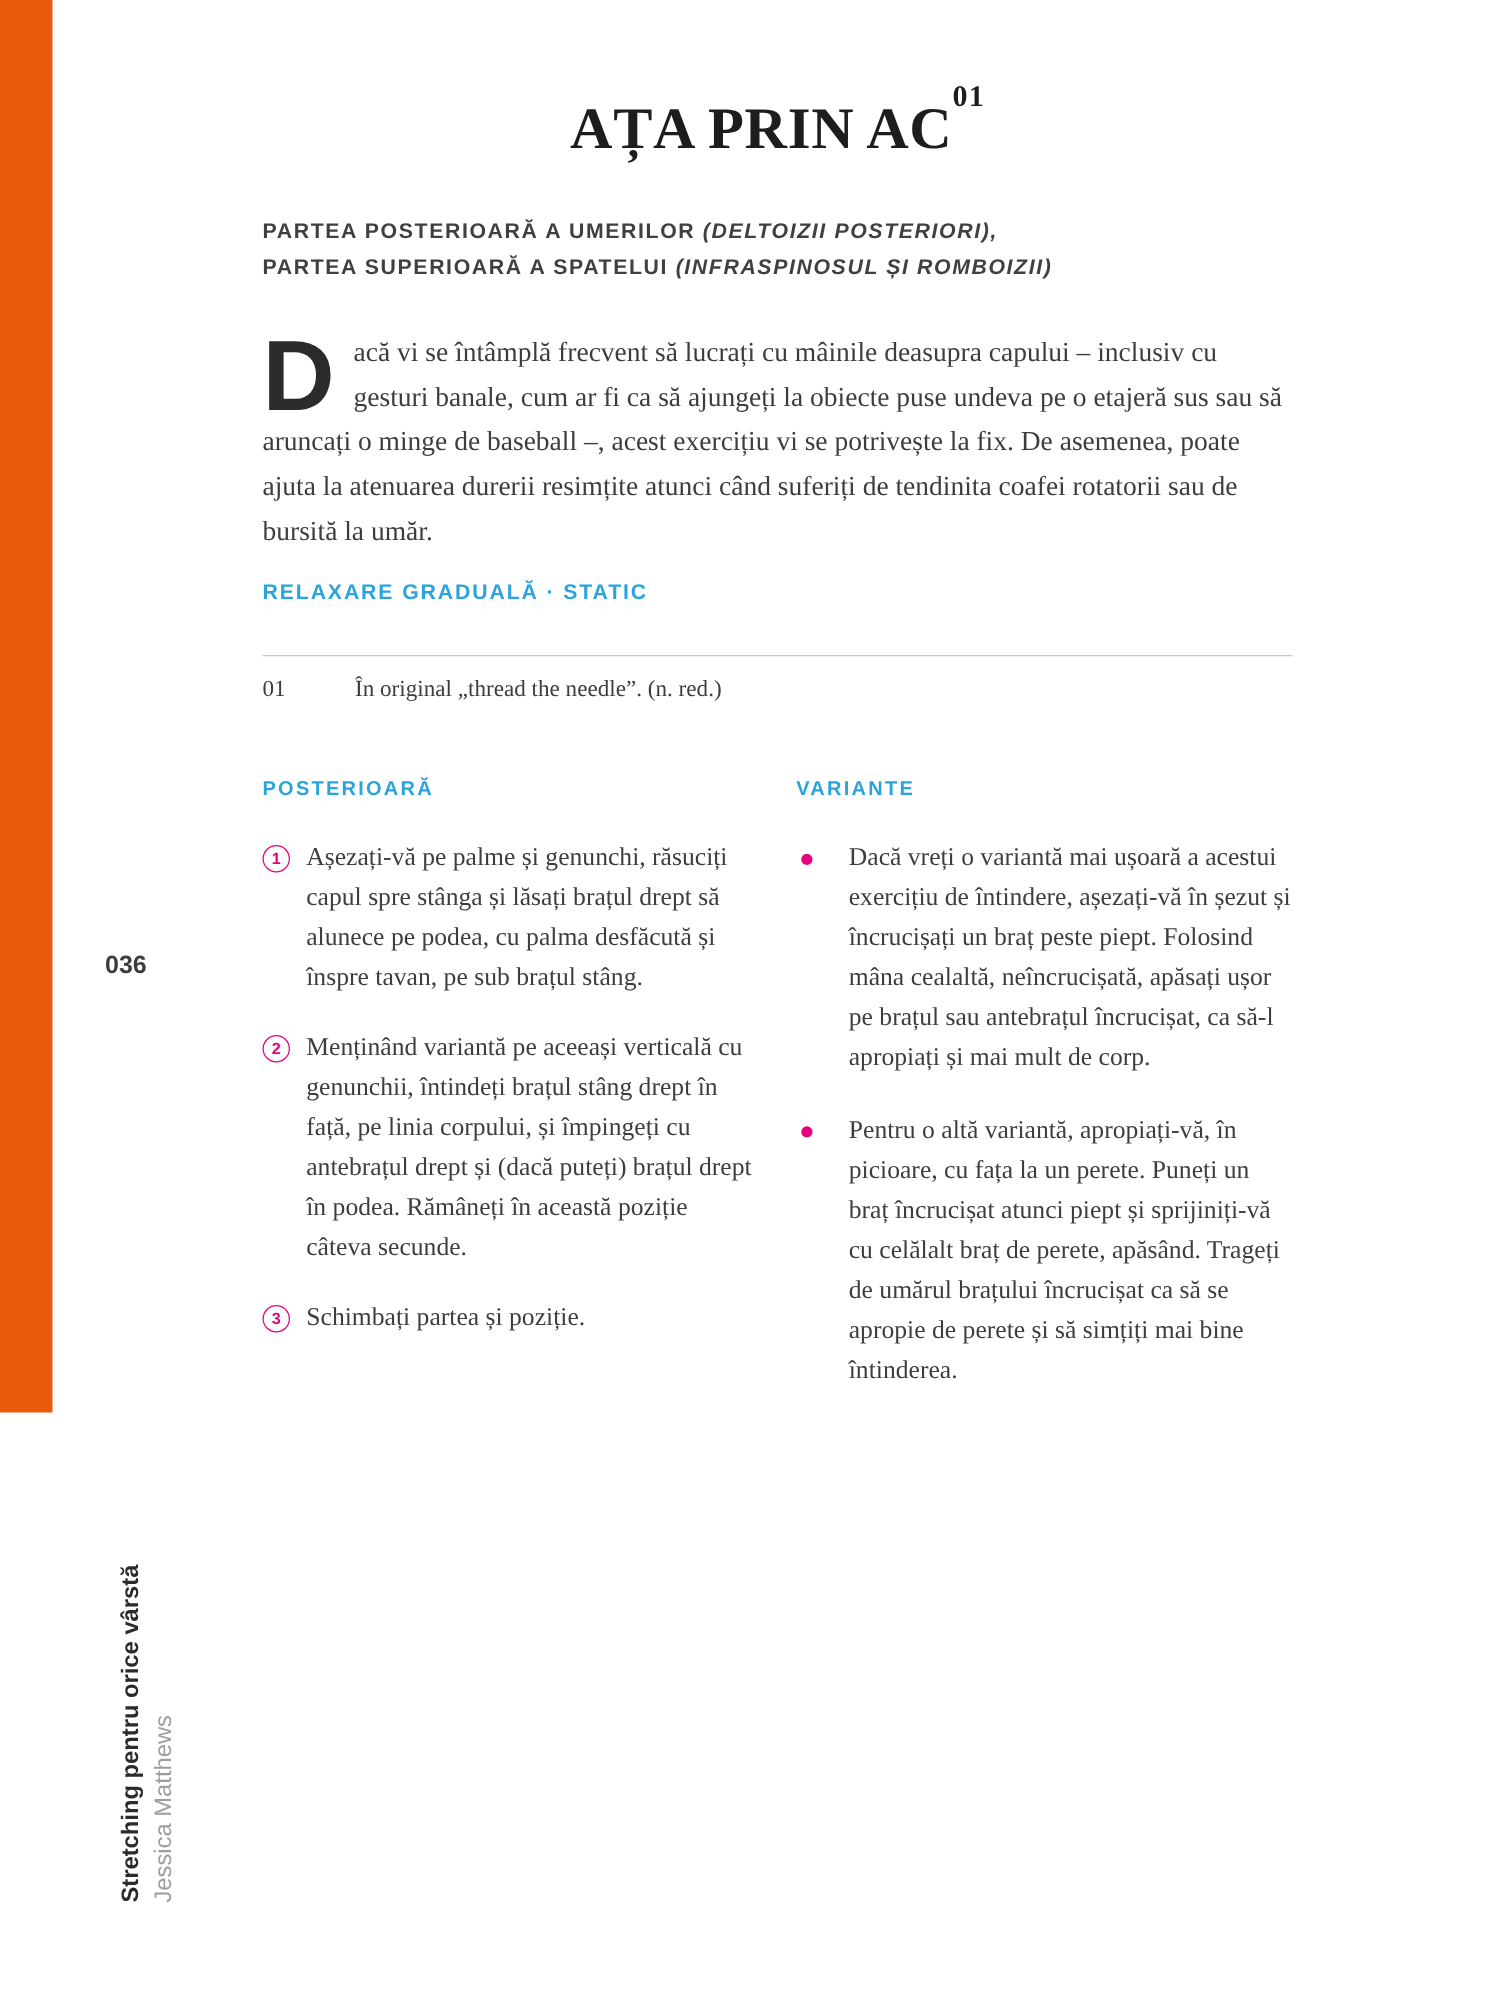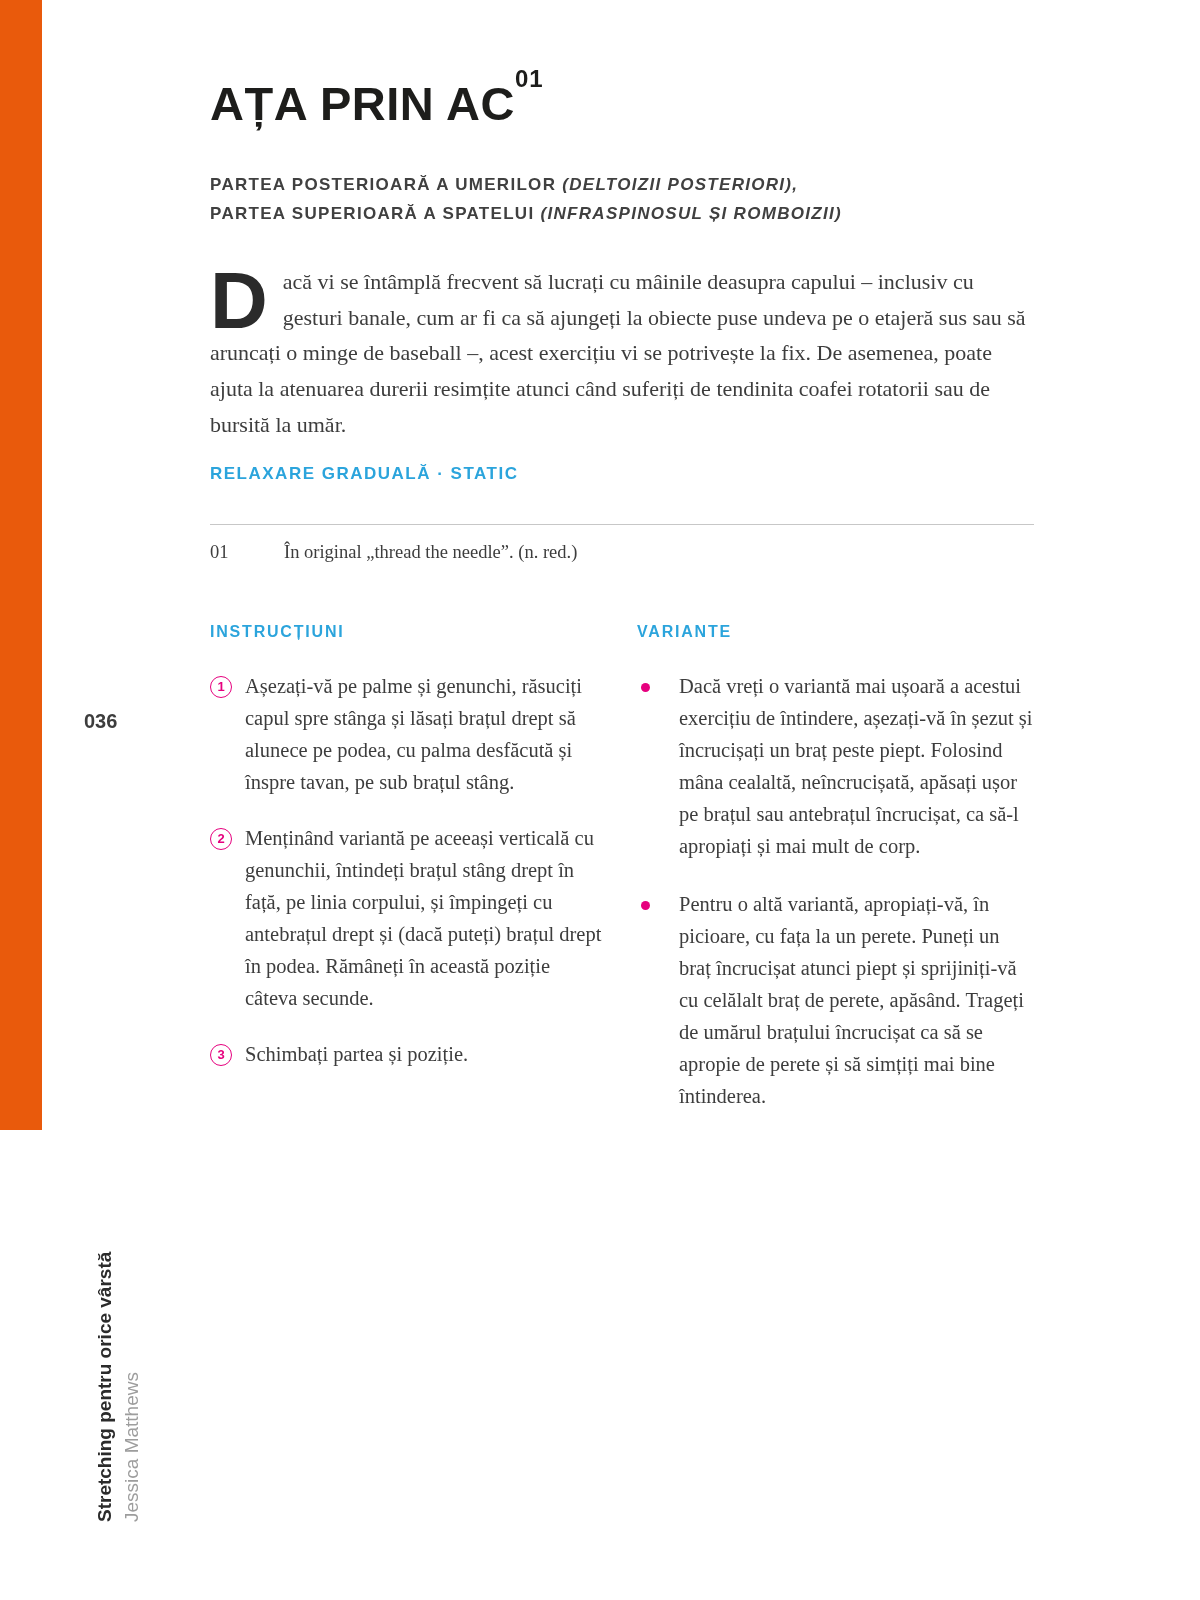--- a/index.html
+++ b/index.html
@@ -9,22 +9,22 @@
     font-family:"Liberation Serif", serif; color:#3d3d3d;
   }
   .orange-bar {
     position:absolute; left:0; top:0; width:42px; height:1130px;
     background:#e95a0c;
   }
   .content {
     position:absolute; left:210px; top:78px; width:824px;
   }
   .page-title {
-    font-family:Liberation Sans, sans-serif; font-weight:bold;
-    font-size:47px; color:#1d1d1b; letter-spacing:0.5px; line-height:1.1;
+    font-family:Liberation Serif, serif; font-weight:bold;
+    font-size:47px; color:#1d1d1b; letter-spacing:0.5px; line-height:1.1;text-align:center;
   }
   .page-title sup { font-size:24px; position:relative; top:-16px; letter-spacing:1px; }
   .subtitle {
     margin-top:40px; font-family:"Liberation Sans", sans-serif;
     font-weight:bold; font-size:17px; color:#404040; letter-spacing:1.3px;
     line-height:1.72;
   }
   .subtitle em { font-style:italic; }
   .intro {
     margin-top:36px; font-size:22px; line-height:1.62; color:#3d3d3d;
@@ -56,21 +56,21 @@
     border-radius:50%; color:#e6007e; font-family:"Liberation Sans", sans-serif;
     font-size:13px; font-weight:bold; display:flex; align-items:center;
     justify-content:center; margin:5px 13px 0 0;
   }
   .variant { display:flex; margin-bottom:26px; font-size:20.5px; line-height:1.56;justify-content:flex-end; }
   .bullet {
     flex-shrink:0; width:9px; height:9px; border-radius:50%;
     background:#e6007e; margin:12px 29px 0 4px;
   }
   .page-number {
-    position:absolute; left:84px; top:710px;
+    position:absolute; left:84px; top:761px;
     font-family:"Liberation Sans", sans-serif; font-weight:bold;
     font-size:20px; color:#3d3d3d;
   }
   .spine-line {
     position:absolute; white-space:nowrap;
     transform:rotate(-90deg); transform-origin:0 0;
     font-family:"Liberation Sans", sans-serif; font-size:19px;
   }
   .spine-title { left:94px; top:1522px; font-weight:bold; color:#2b2b2b; }
   .spine-author { left:121px; top:1522px; color:#9d9d9d; }
@@ -94,21 +94,21 @@
   <div class="tagline">RELAXARE GRADUALĂ · STATIC</div>
 
   <div class="footnote">
     <span class="fn-num">01</span>
     <span>În original „thread the needle”. (n. red.)</span>
   </div>
 
   <div class="columns">
 
     <div class="col-left">
-      <div class="col-header">INSTRUCȚIUNI</div>
+      <div class="col-header">POSTERIOARĂ</div>
 
       <div class="step">
         <span class="step-num">1</span>
         <span>Așezați-vă pe palme și genunchi, răsuciți capul spre stânga și lăsați brațul drept să alunece pe podea, cu palma desfăcută și înspre tavan, pe sub brațul stâng.</span>
       </div>
 
       <div class="step">
         <span class="step-num">2</span>
         <span>Menținând variantă pe aceeași verticală cu genunchii, întindeți brațul stâng drept în față, pe linia corpului, și împingeți cu antebrațul drept și (dacă puteți) brațul drept în podea. Rămâneți în această poziție câteva secunde.</span>
       </div>

